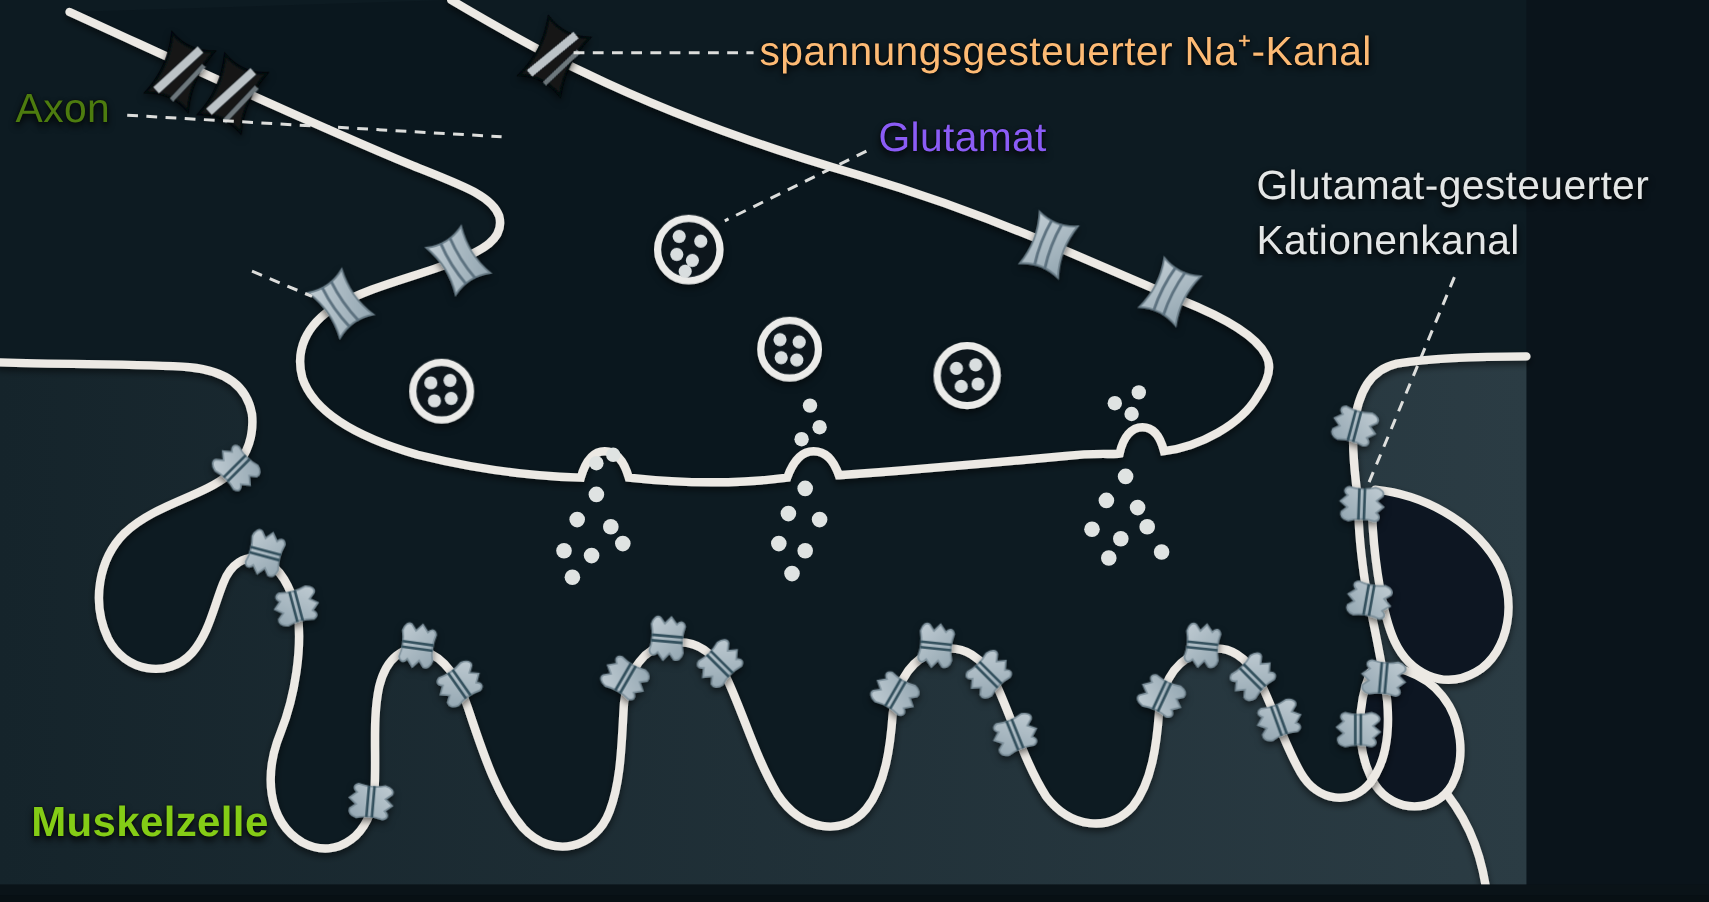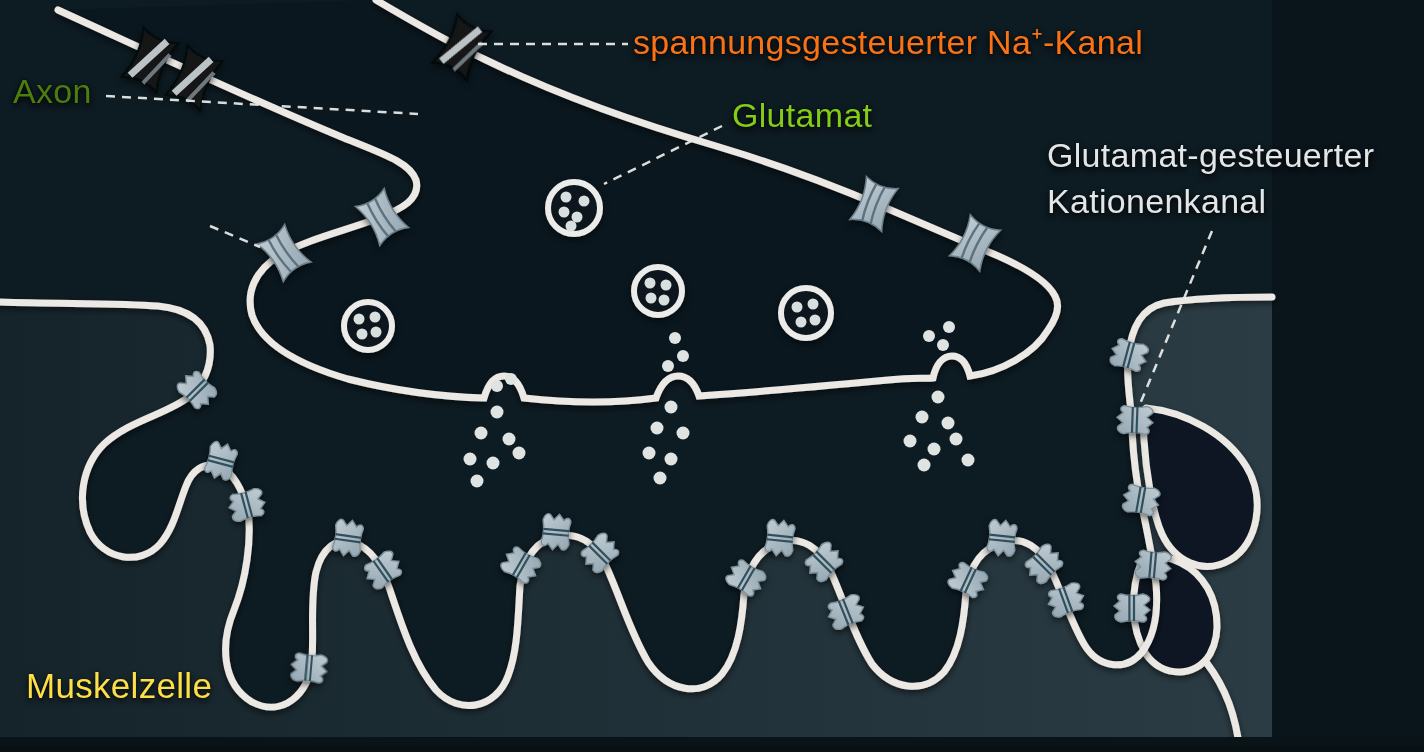--- a/index.html
+++ b/index.html
@@ -221,23 +221,23 @@
     <path d="M 106 96 L 418 114"></path>
     <path d="M 210 226 L 260 247"></path>
     <path d="M 722 126 L 604 184"></path>
     <path d="M 1212 231 L 1140 404"></path>
   </g>
 
   <rect x="0" y="737" width="1424" height="15" fill="#0a1318"></rect>
   <rect x="0" y="746" width="1424" height="6" fill="#081014"></rect>
 </svg>
 
-<div class="lbl" id="na-label" style="color: #f97316;">spannungsgesteuerter Na⁺-Kanal</div>
+<div class="lbl" id="na-label" style="color: #fdba74;">spannungsgesteuerter Na⁺-Kanal</div>
 <div class="lbl" id="axon-label" style="color: #4d7c0f;">Axon</div>
 <div class="lbl two" id="ca-label" style="color: rgb(227, 230, 230);">
 </div>
-<div class="lbl" id="glutamat-label" style="color: #84cc16;">Glutamat</div>
+<div class="lbl" id="glutamat-label" style="color: #8b5cf6;">Glutamat</div>
 <div class="lbl two" id="kation-label" style="color: rgb(227, 230, 230);">
   <div>Glutamat-gesteuerter</div>
   <div>Kationenkanal</div>
 </div>
-<div class="lbl" id="muskel-label" style="color: #fde047;">Muskelzelle</div>
+<div class="lbl" id="muskel-label" style="color: #84cc16; font-weight: bold;">Muskelzelle</div>
 </div>
 
 </body></html>

